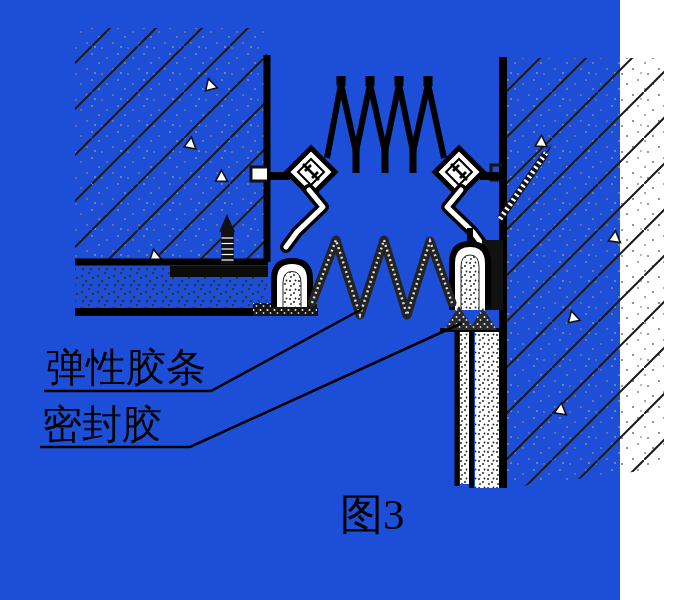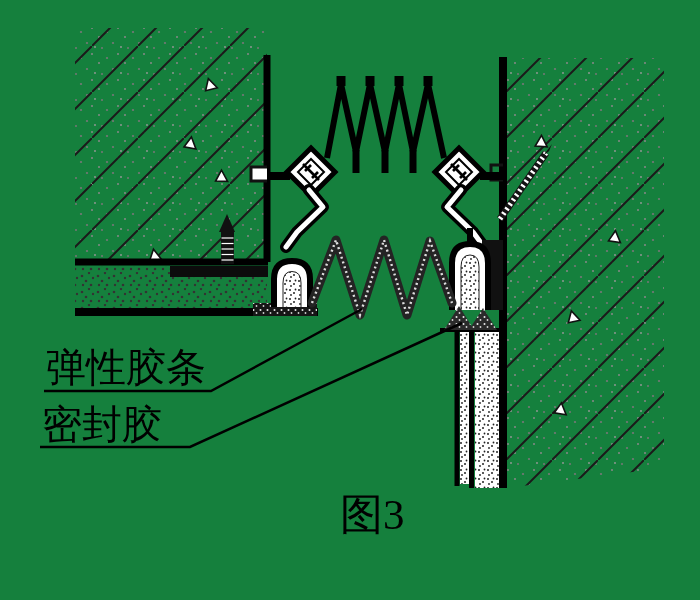--- a/index.html
+++ b/index.html
@@ -1,18 +1,18 @@
 <!DOCTYPE html>
 <html><head>
 <meta charset="utf-8">
 <style>
   html,body{margin:0;padding:0;background:#ffffff;}
   body{width:700px;height:600px;overflow:hidden;
        font-family:"Liberation Serif","DejaVu Serif",serif;}
-  .stage{position:relative;width:700px;height:600px;background:#15803d;}
+  .stage{position:relative;width:620px;height:600px;background:#1d4ed8;}
   svg{display:block;}
   text{fill:#000;}
 </style>
 </head>
 <body>
 
 <div class="stage">
 <svg width="700" height="600" viewBox="0 0 700 600">
   <defs>
     <pattern id="hatch45" width="46" height="46" patternUnits="userSpaceOnUse">

